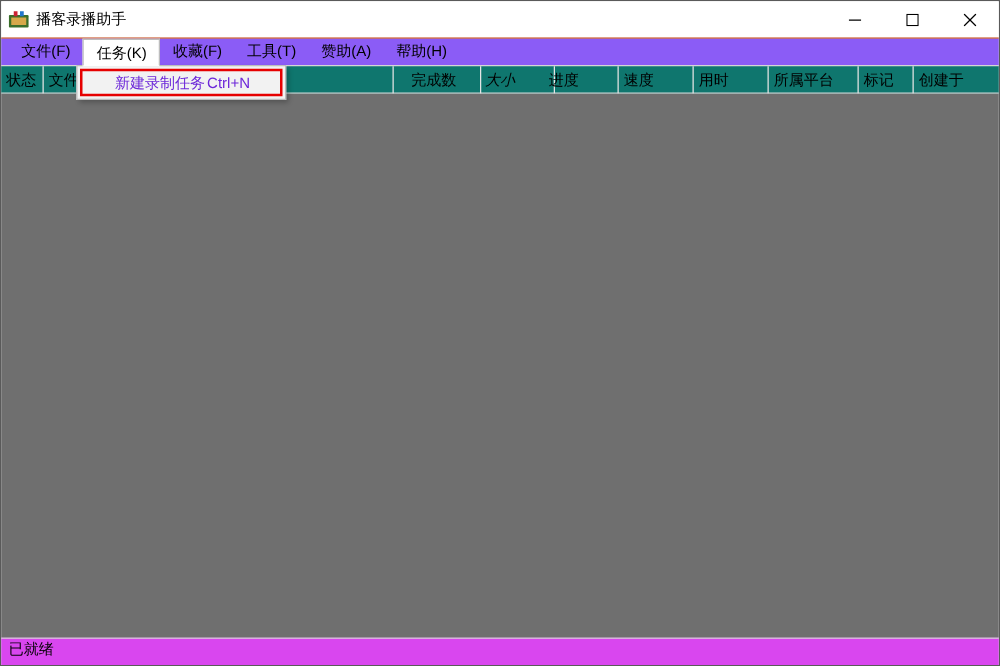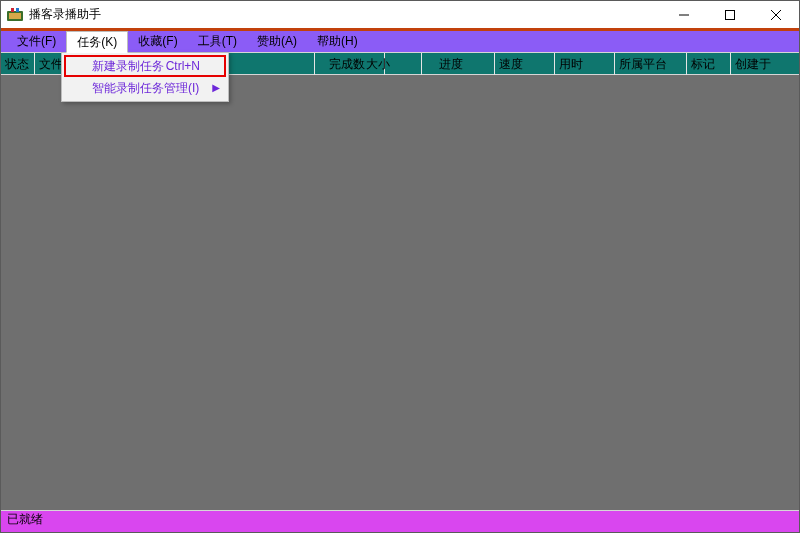--- a/index.html
+++ b/index.html
@@ -15,21 +15,21 @@
     width: 800px; height: 533px;
     border: 1px solid #5a5a5a;
     display: flex; flex-direction: column;
     background: #fff;
   }
   
   .titlebar {
     height: 30px;
     display: flex; align-items: center;
     background: #fff;
-    border-bottom: 3px solid #c2410c;
+    border-bottom: 1px solid #c2410c;
     padding: 0 0 0 6px;
   }
   .titlebar .icon {
     width: 16px; height: 16px;
     margin-right: 6px;
   }
   .titlebar .title { flex: 0 0 auto; color: #000; }
   .titlebar .spacer { flex: 1; }
   .winbtn {
     width: 46px; height: 30px;
@@ -158,39 +158,35 @@
     <div class="menuitem">收藏(F)</div>
     <div class="menuitem">工具(T)</div>
     <div class="menuitem">赞助(A)</div>
     <div class="menuitem">帮助(H)</div>
   </div>
 
   <div class="colheader">
     <div class="colcell" style="left:0; width:34px;">状态</div>
     <div class="colcell" style="left:34px; width:280px;">文件</div>
     <div class="colcell" style="left:324px; width:60px;">完成数</div>
-    <div class="colcell" style="left:361px; width:60px;">大小</div>
+    <div class="colcell" style="left:383px; width:60px;font-style:italic;">大小</div>
     <div class="colcell" style="left:434px; width:60px;">进度</div>
     <div class="colcell" style="left:494px; width:60px;">速度</div>
     <div class="colcell" style="left:554px; width:60px;">用时</div>
     <div class="colcell" style="left:614px; width:72px;">所属平台</div>
     <div class="colcell" style="left:686px; width:44px;">标记</div>
     <div class="colcell" style="left:730px; width:68px; border-right:none;">创建于</div>
   </div>
 
   <div class="content"></div>
 
   <div class="statusbar">
     <span>已就绪</span>
   </div>
 
   <div class="dropdown">
     <div class="dd-item highlight">
       <span>新建录制任务</span>
       <span class="shortcut">Ctrl+N</span>
     </div>
-    <div class="dd-item">
-      <span>智能录制任务管理(I)</span>
-      <span class="subarrow">▶</span>
-    </div>
   </div>
 
 </div>
 
 </body></html>

